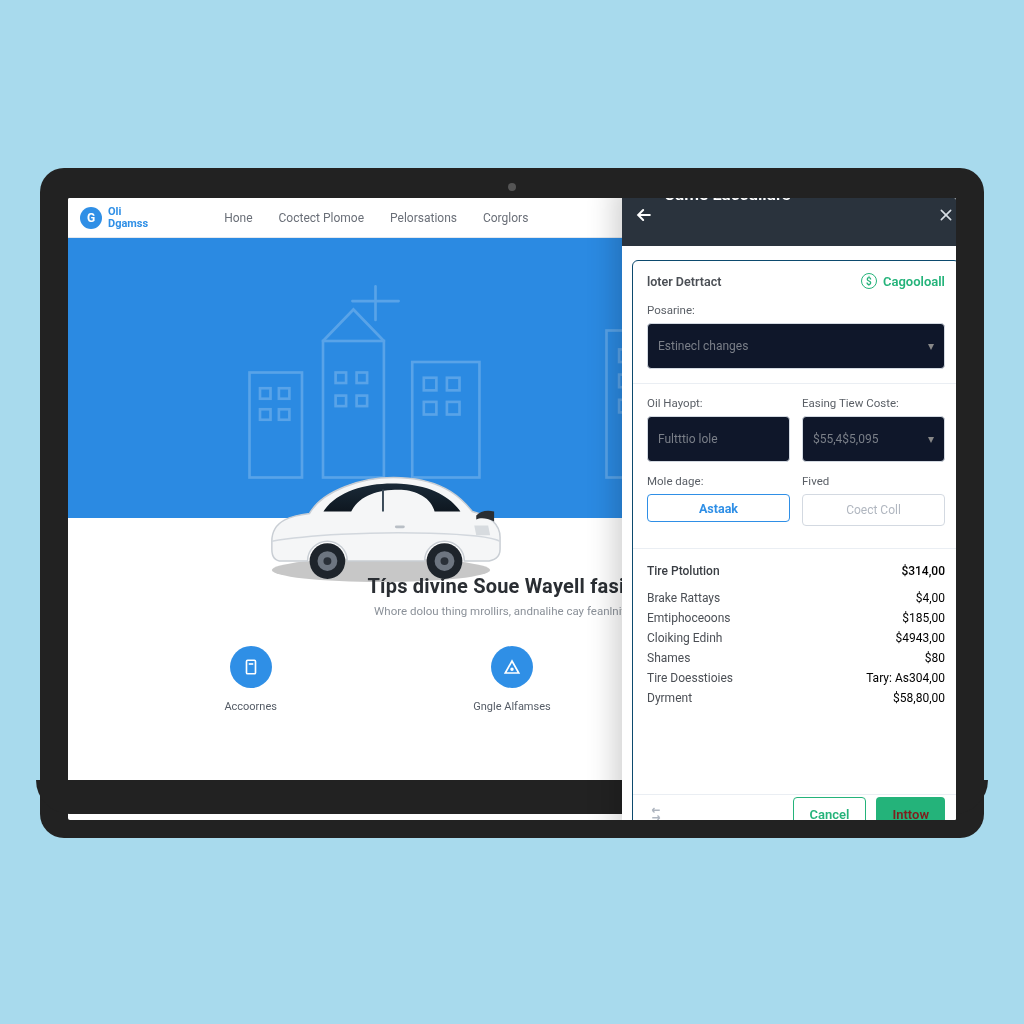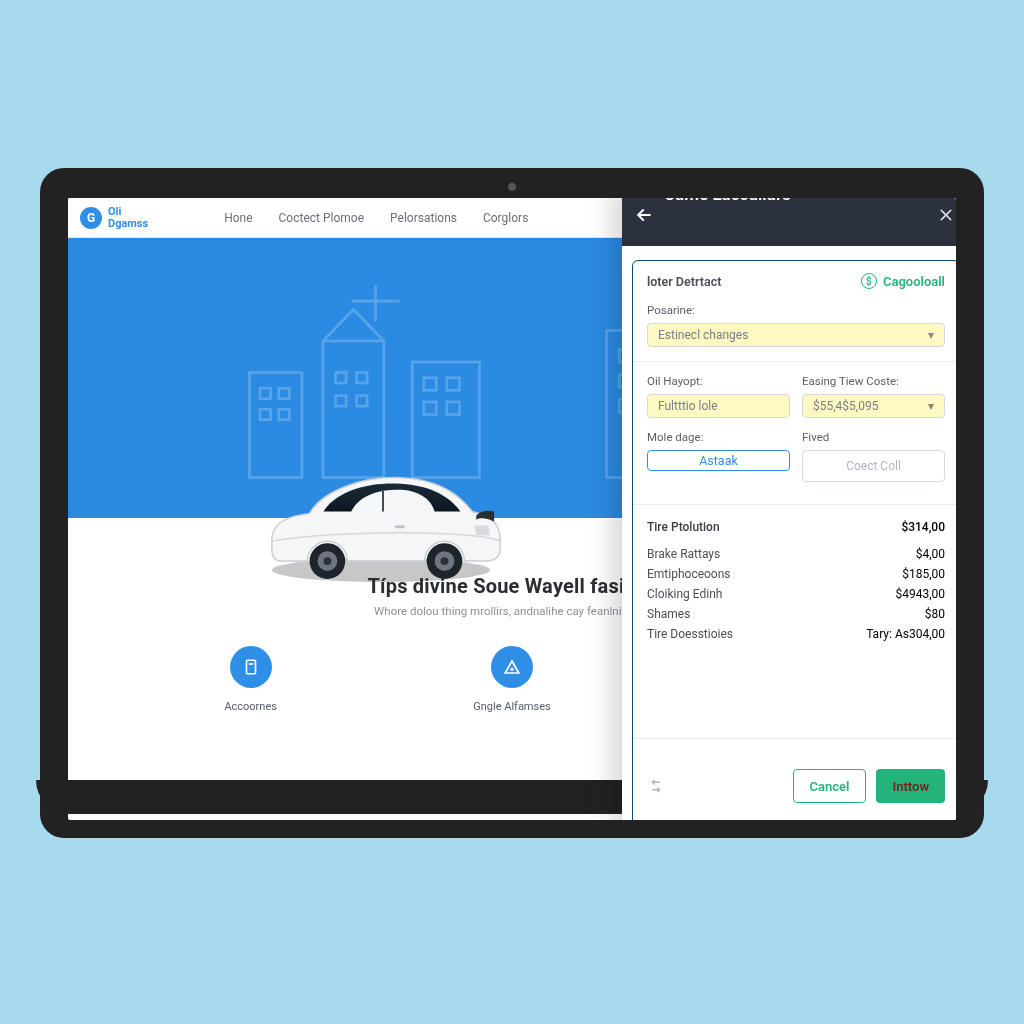--- a/index.html
+++ b/index.html
@@ -113,44 +113,44 @@
     color: #24b37a; font-size: 13px; font-weight: 600; display: flex; align-items: center; gap: 6px;
     cursor: pointer;
   }
   .link-pill .dot {
     width: 16px; height: 16px; border: 1.6px solid #24b37a; border-radius: 50%;
     display: flex; align-items: center; justify-content: center; font-size: 10px; color:#24b37a;
   }
   .field { margin-bottom: 14px; }
   .field label { display: block; font-size: 11.5px; color: #5a5f66; margin-bottom: 6px; }
   .select, .input {
-    width: 100%; height: 24px; border: 1px solid #d3d9e1; border-radius: 4px;
-    padding: 0 10px; font-size: 12px; color: #7a7f88; background: #fef9c3;
+    width: 100%; height: 46px; border: 1px solid #d3d9e1; border-radius: 4px;
+    padding: 0 10px; font-size: 12px; color: #7a7f88; background: #0f172a;
     display: flex; align-items: center; justify-content: space-between;
   }
   .select .chev { color: #888; }
   .two { display: flex; gap: 12px; }
   .two > * { flex: 1; }
   .two .field { margin-bottom: 12px; }
   .pillbtn {
-    height: 21px; border: 1.5px solid #2f8fe6; color: #2f8fe6; border-radius: 4px;
-    display: flex; align-items: center; justify-content: center; font-size: 12.5px; font-weight: 400;
+    height: 28px; border: 1.5px solid #2f8fe6; color: #2f8fe6; border-radius: 4px;
+    display: flex; align-items: center; justify-content: center; font-size: 12.5px; font-weight: 700;
     cursor: pointer; background: #fff;
   }
   .ghost {
     height: 32px; border: 1px solid #d3d9e1; color: #b1b7c0; border-radius: 4px;
     display: flex; align-items: center; justify-content: center; font-size: 12px;
   }
   hr.sep { border: none; border-top: 1px solid #eaeef3; margin: 10px -14px 12px -14px; }
   .list { font-size: 12px; color: #4b4f55; }
   .list .li { display: flex; justify-content: space-between; padding: 3px 0; }
   .list .li.first { padding-bottom: 10px; font-weight: 500; color: #3a3e44; }
   .list .amt { color: #000000; }
   .footer {
-    border-top: 1px solid #eaeef3; padding: 30px 14px; display: flex; align-items: center; gap: 10px;
+    border-top: 1px solid #eaeef3; padding: 2px 14px; display: flex; align-items: center; gap: 10px;
   }
   .footer .sp { flex: 1; display: flex; align-items: center; gap: 6px; color: #9aa1ab; font-size: 11px; }
   .btn {
     height: 34px; padding: 0 16px; border-radius: 4px; font-size: 13px; font-weight: 600;
     display: flex; align-items: center; justify-content: center; cursor: pointer;
   }
   .btn.outline { border: 1.5px solid #24b37a; color: #24b37a; background: #fff; }
   .btn.solid { background: #24b37a; color: #7f1d1d; }
   svg { display: block; }
 </style>
@@ -368,20 +368,24 @@
                 <span class="amt">$4943,00</span>
             </div>
             <div class="li">
               <span>Shames</span>
                 <span class="amt">$80</span>
             </div>
             <div class="li">
               <span>Tire Doesstioies</span>
                 <span class="amt">Tary: As304,00</span>
             </div>
+            <div class="li">
+              <span>Dyrment</span>
+                <span class="amt">$58,80,00</span>
+            </div>
           </div>
         </div>
 
         <div class="footer">
           <div class="sp">
             <svg width="18" height="18" viewBox="0 0 24 24" fill="none" stroke="#aeb5bf" stroke-width="1.8">
                 <path d="M7 7h10M7 7l3-3M7 7l3 3"></path>
                 <path d="M17 17H7m10 0l-3 3m3-3l-3-3"></path>
               </svg>
           </div>

